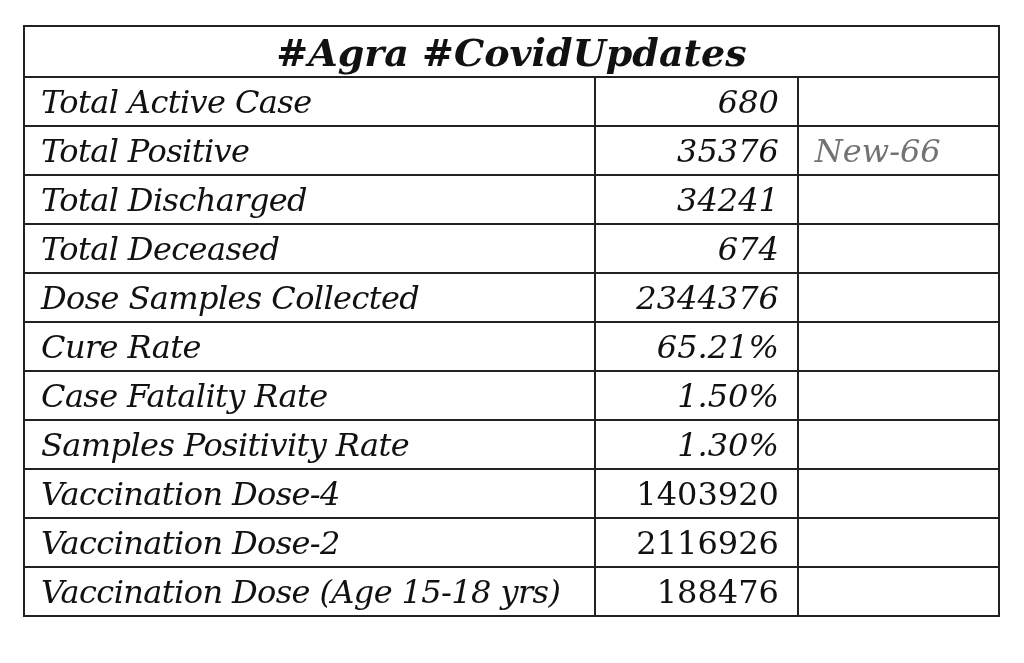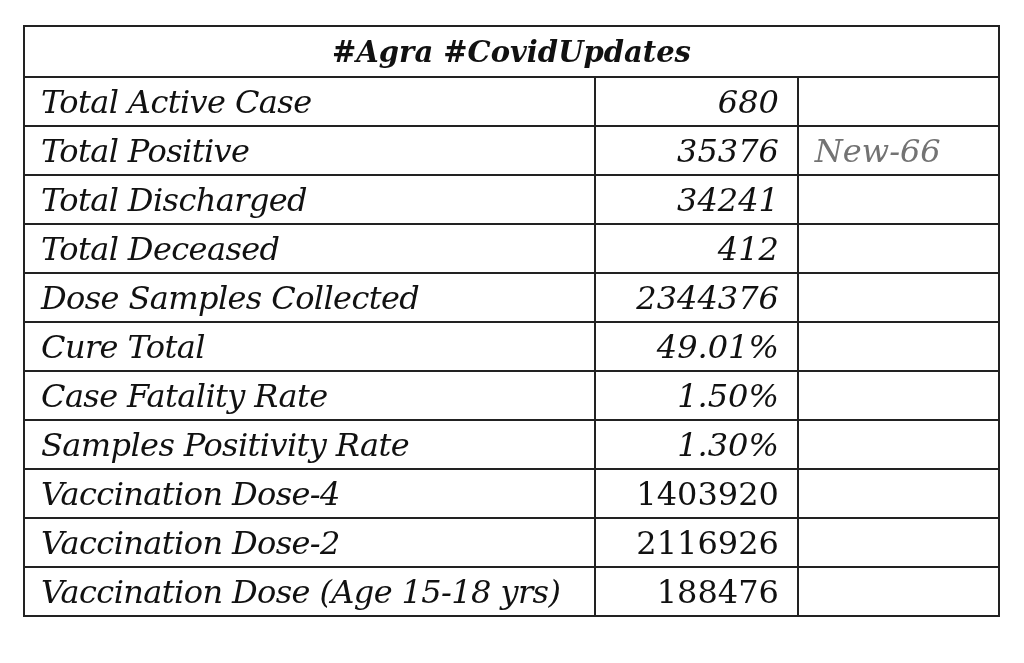--- a/index.html
+++ b/index.html
@@ -18,21 +18,21 @@
       box-sizing: border-box;
       font-style: italic;
       font-weight: normal;
       font-size: 32px;
       line-height: 1;
       white-space: nowrap;
     }
     .tbl th {
       font-weight: bold;
       text-align: center;
-      font-size: 29px;
+      font-size: 38px;
       height: 51px;
       padding-top: 2px;
     }
     .c1 { width: 572px; padding-left: 16px !important; text-align: left; letter-spacing: -0.6px; }
     .c2 { width: 203px; text-align: right; padding-right: 18px !important; margin-left: 38px; }
     .c3 { width: 202px; text-align: left; padding-left: 16px !important; }
     .upright { font-style: normal !important; }
     .note { color: #737373; }
   </style>
 </head>
@@ -53,31 +53,31 @@
     <td class="c2">35376</td>
     <td class="c3 note">New-66</td>
   </tr>
   <tr>
     <td class="c1">Total Discharged</td>
     <td class="c2">34241</td>
     <td class="c3"></td>
   </tr>
   <tr>
     <td class="c1">Total Deceased</td>
-    <td class="c2">412</td>
+    <td class="c2">674</td>
     <td class="c3"></td>
   </tr>
   <tr>
     <td class="c1">Dose Samples Collected</td>
     <td class="c2">2344376</td>
     <td class="c3"></td>
   </tr>
   <tr>
-    <td class="c1">Cure Total</td>
-    <td class="c2">49.01%</td>
+    <td class="c1">Cure Rate</td>
+    <td class="c2">65.21%</td>
     <td class="c3"></td>
   </tr>
   <tr>
     <td class="c1">Case Fatality Rate</td>
     <td class="c2">1.50%</td>
     <td class="c3"></td>
   </tr>
   <tr>
     <td class="c1">Samples Positivity Rate</td>
     <td class="c2">1.30%</td>

